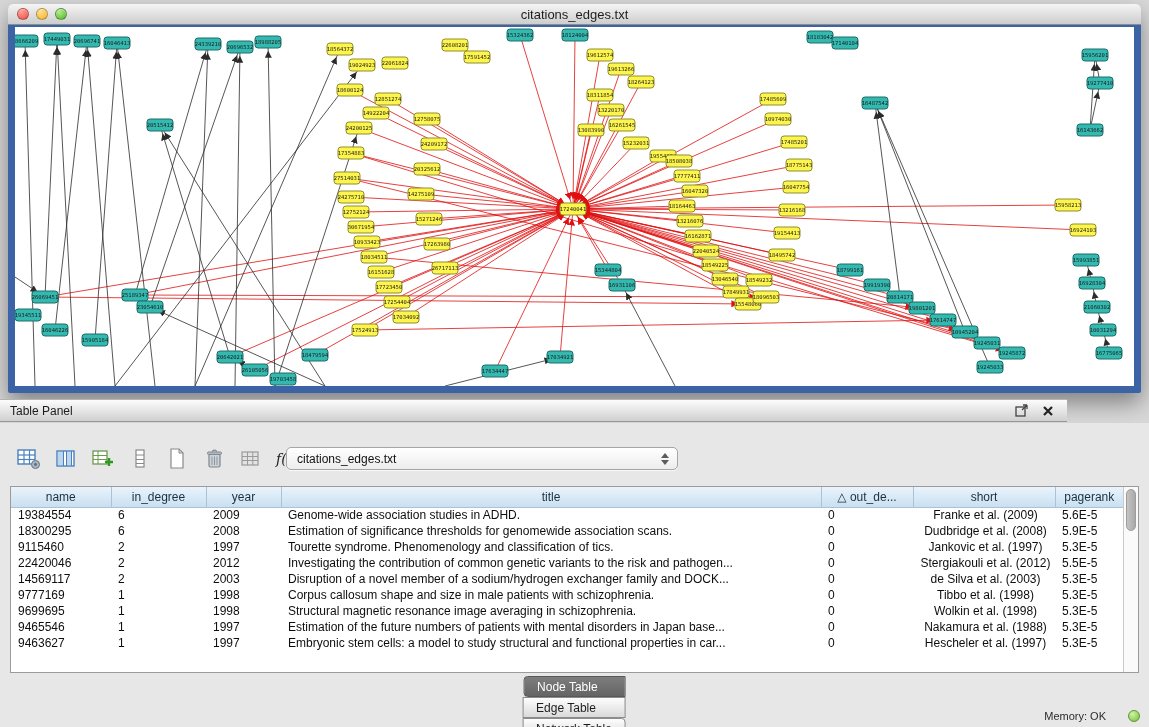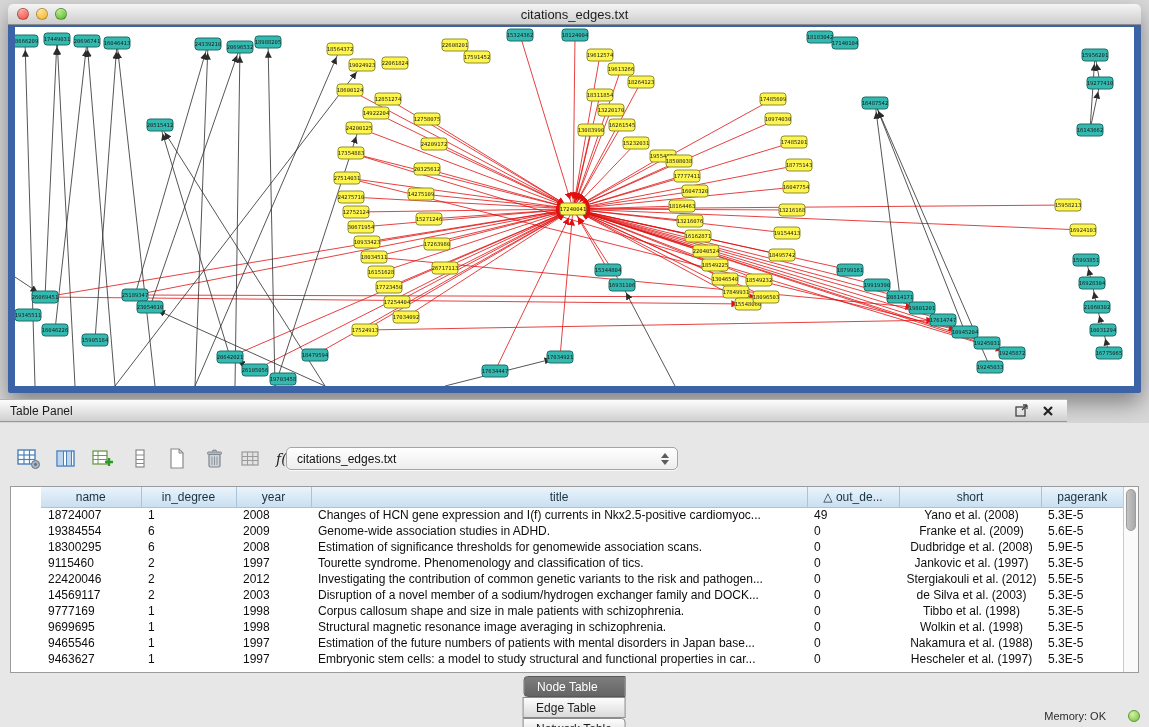--- a/index.html
+++ b/index.html
@@ -30,28 +30,28 @@
   .tool{width:26px;height:26px;display:flex;align-items:center;justify-content:center;border-radius:3px;}
   .fx{font-family:"DejaVu Serif",serif;font-style:italic;font-size:14px;color:#222;}
   .dropdown{position:absolute;left:286px;top:24px;width:392px;height:23px;background:linear-gradient(#ffffff,#ededed);border:1px solid #a5a5a5;border-radius:5px;display:flex;align-items:center;padding:0 26px 0 10px;font-size:12px;color:#111;box-shadow:0 1px 1px rgba(255,255,255,.8);}
   .dd-ar{position:absolute;right:8px;top:50%;transform:translateY(-50%);display:flex;flex-direction:column;gap:2px;}
   .dd-ar i{display:block;width:0;height:0;border-left:4px solid transparent;border-right:4px solid transparent;}
   .dd-ar .up{border-bottom:5px solid #5c5c5c;}
   .dd-ar .dn{border-top:5px solid #5c5c5c;}
 
   
   .tablewrap{position:absolute;left:10px;top:63px;width:1129px;height:187px;background:#fff;border:1px solid #9b9b9b;display:flex;overflow:hidden;}
-  .tablecol{flex:1;overflow:hidden;padding-left:30px;}
+  .tablecol{flex:1;overflow:hidden;}
   table{border-collapse:collapse;table-layout:fixed;width:100%;font-size:12px;}
   thead th{height:20px;background:linear-gradient(#eaf3fb,#c9dff0);border:1px solid #a8c4da;border-top:none;font-weight:normal;font-size:12px;color:#17323f;text-align:center;overflow:hidden;white-space:nowrap;}
   thead th:first-child{border-left:none;}
   thead th:last-child{border-right:none;}
   tbody td{height:16px;padding:0 4px 0 7px;white-space:nowrap;overflow:hidden;color:#0e0e0e;}
   td.c5{text-align:center;}
-  .c0{width:100px;} .c1{width:95px;} .c2{width:75px;} .c4{width:92px;margin-top:15px;} .c5{width:142px;} .c6{width:82px;}
+  .c0{width:100px;} .c1{width:95px;} .c2{width:75px;} .c4{width:92px;margin-top:15px;} .c5{width:142px;} .c6{width:68px;}
   .vscroll{width:15px;background:#fafafa;border-left:1px solid #cacaca;position:relative;}
   .vthumb{position:absolute;left:2px;top:2px;width:10px;height:42px;border-radius:5px;background:linear-gradient(90deg,#c4c4c4,#a9a9a9);border:1px solid #9d9d9d;}
 
   
   .tabs{position:absolute;left:50%;transform:translateX(-50%);top:253px;display:flex;flex-direction:column;}
   .tab{height:21px;padding:0 13px;font-size:12px;display:flex;align-items:center;border:1px solid #8c8c8c;background:linear-gradient(#fdfdfd,#dadada);color:#1e1e1e;margin-left:-1px;cursor:default;}
   .tab.selected{background:linear-gradient(#7d7d7d,#646464);color:#fff;border-color:#575757;}
   .tab:first-child{border-radius:4px 0 0 4px;margin-left:0;}
   .tab:last-child{border-radius:0 4px 4px 0;}
 
@@ -723,29 +723,20 @@
               <th class="c1">in_degree</th>
               <th class="c2">year</th>
               <th class="c3">title</th>
               <th class="c4">△ out_de...</th>
               <th class="c5">short</th>
               <th class="c6">pagerank</th>
             </tr>
           </thead>
         <tbody>
             <tr>
-              <td class="c0">18724007</td>
-              <td class="c1">1</td>
-              <td class="c2">2008</td>
-              <td class="c3">Changes of HCN gene expression and I(f) currents in Nkx2.5-positive cardiomyoc...</td>
-              <td class="c4">49</td>
-              <td class="c5">Yano et al. (2008)</td>
-              <td class="c6">5.3E-5</td>
-            </tr>
-            <tr>
               <td class="c0">19384554</td>
               <td class="c1">6</td>
               <td class="c2">2009</td>
               <td class="c3">Genome-wide association studies in ADHD.</td>
               <td class="c4">0</td>
               <td class="c5">Franke et al. (2009)</td>
               <td class="c6">5.6E-5</td>
             </tr>
             <tr>
               <td class="c0">18300295</td>

